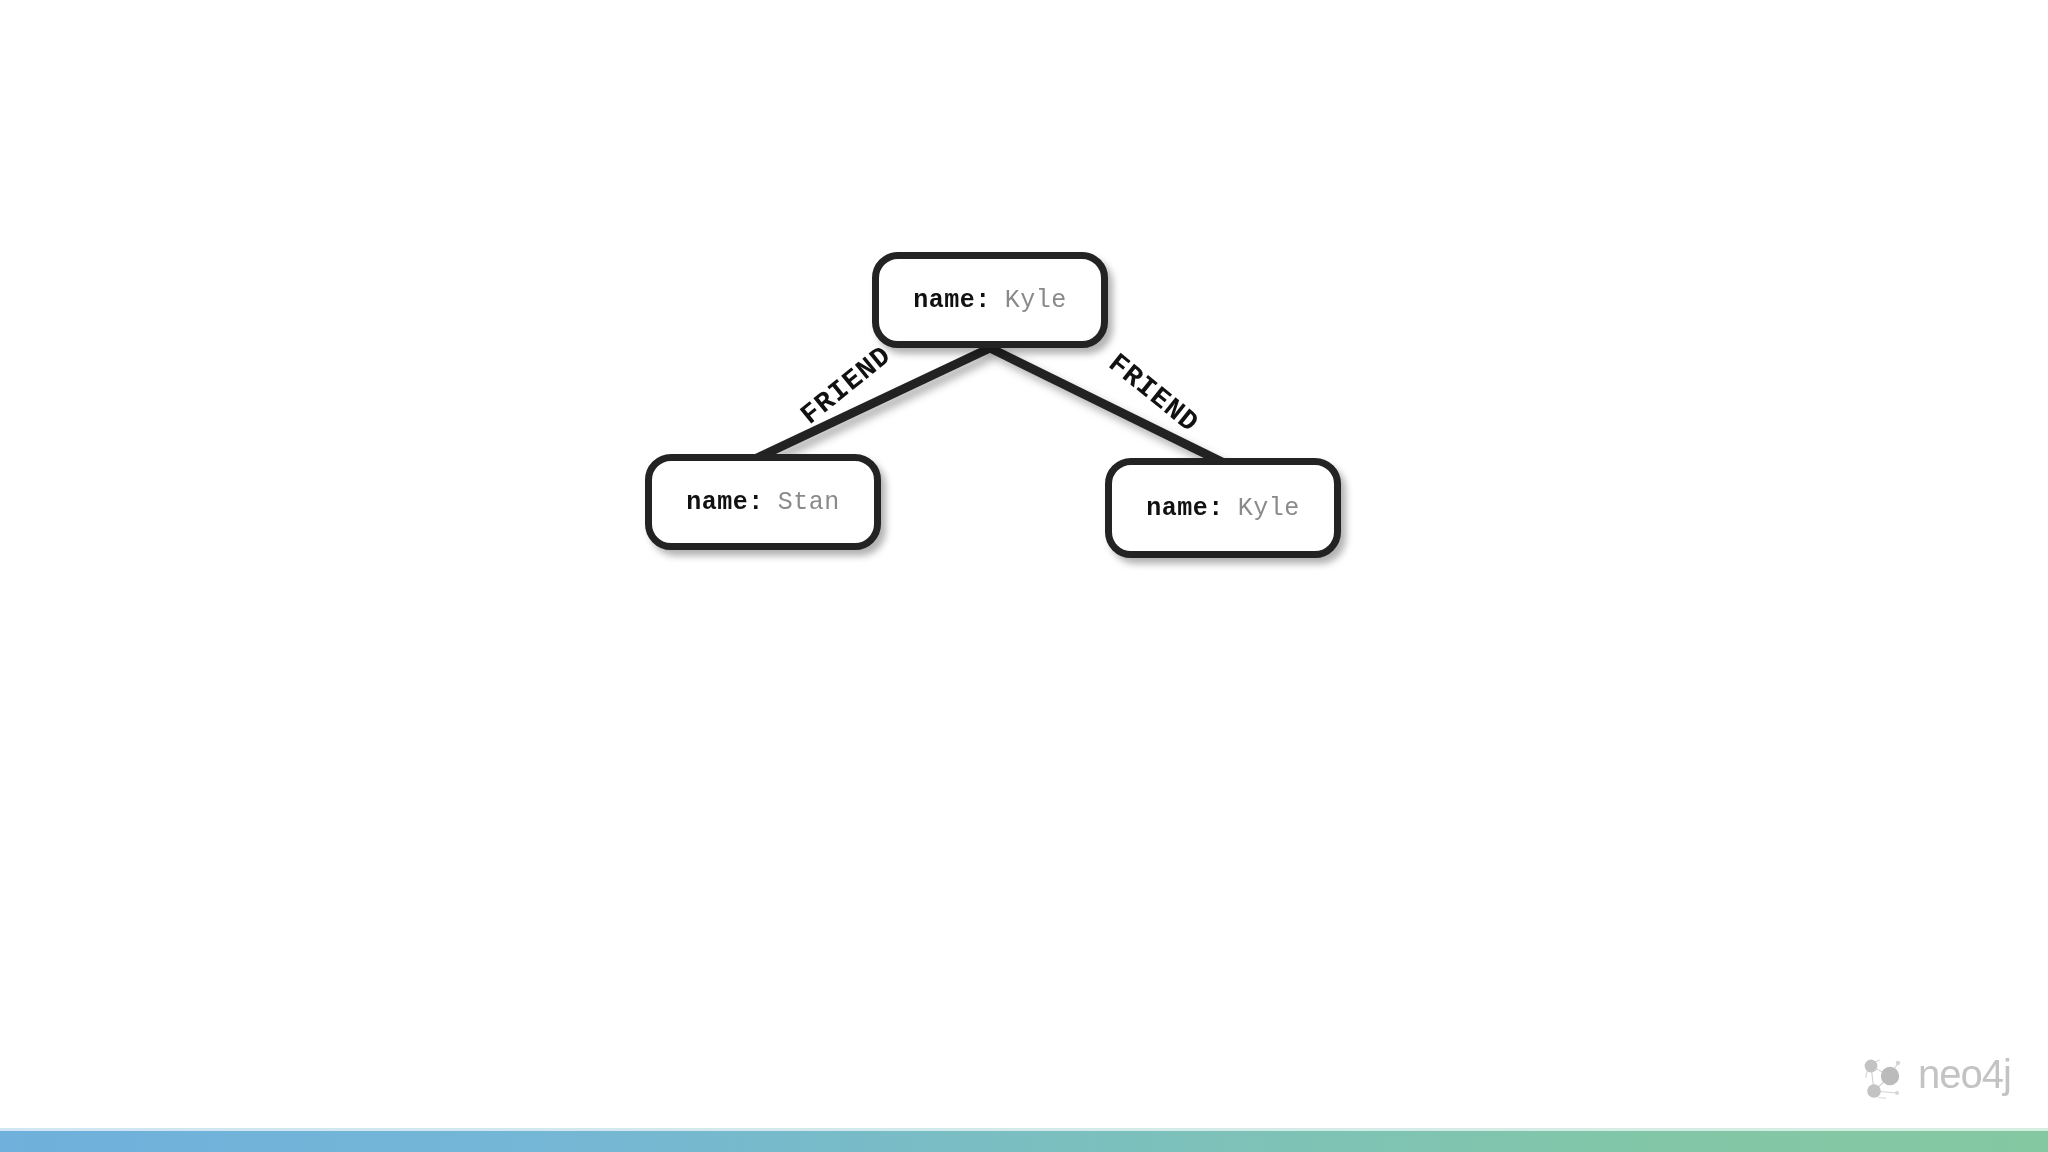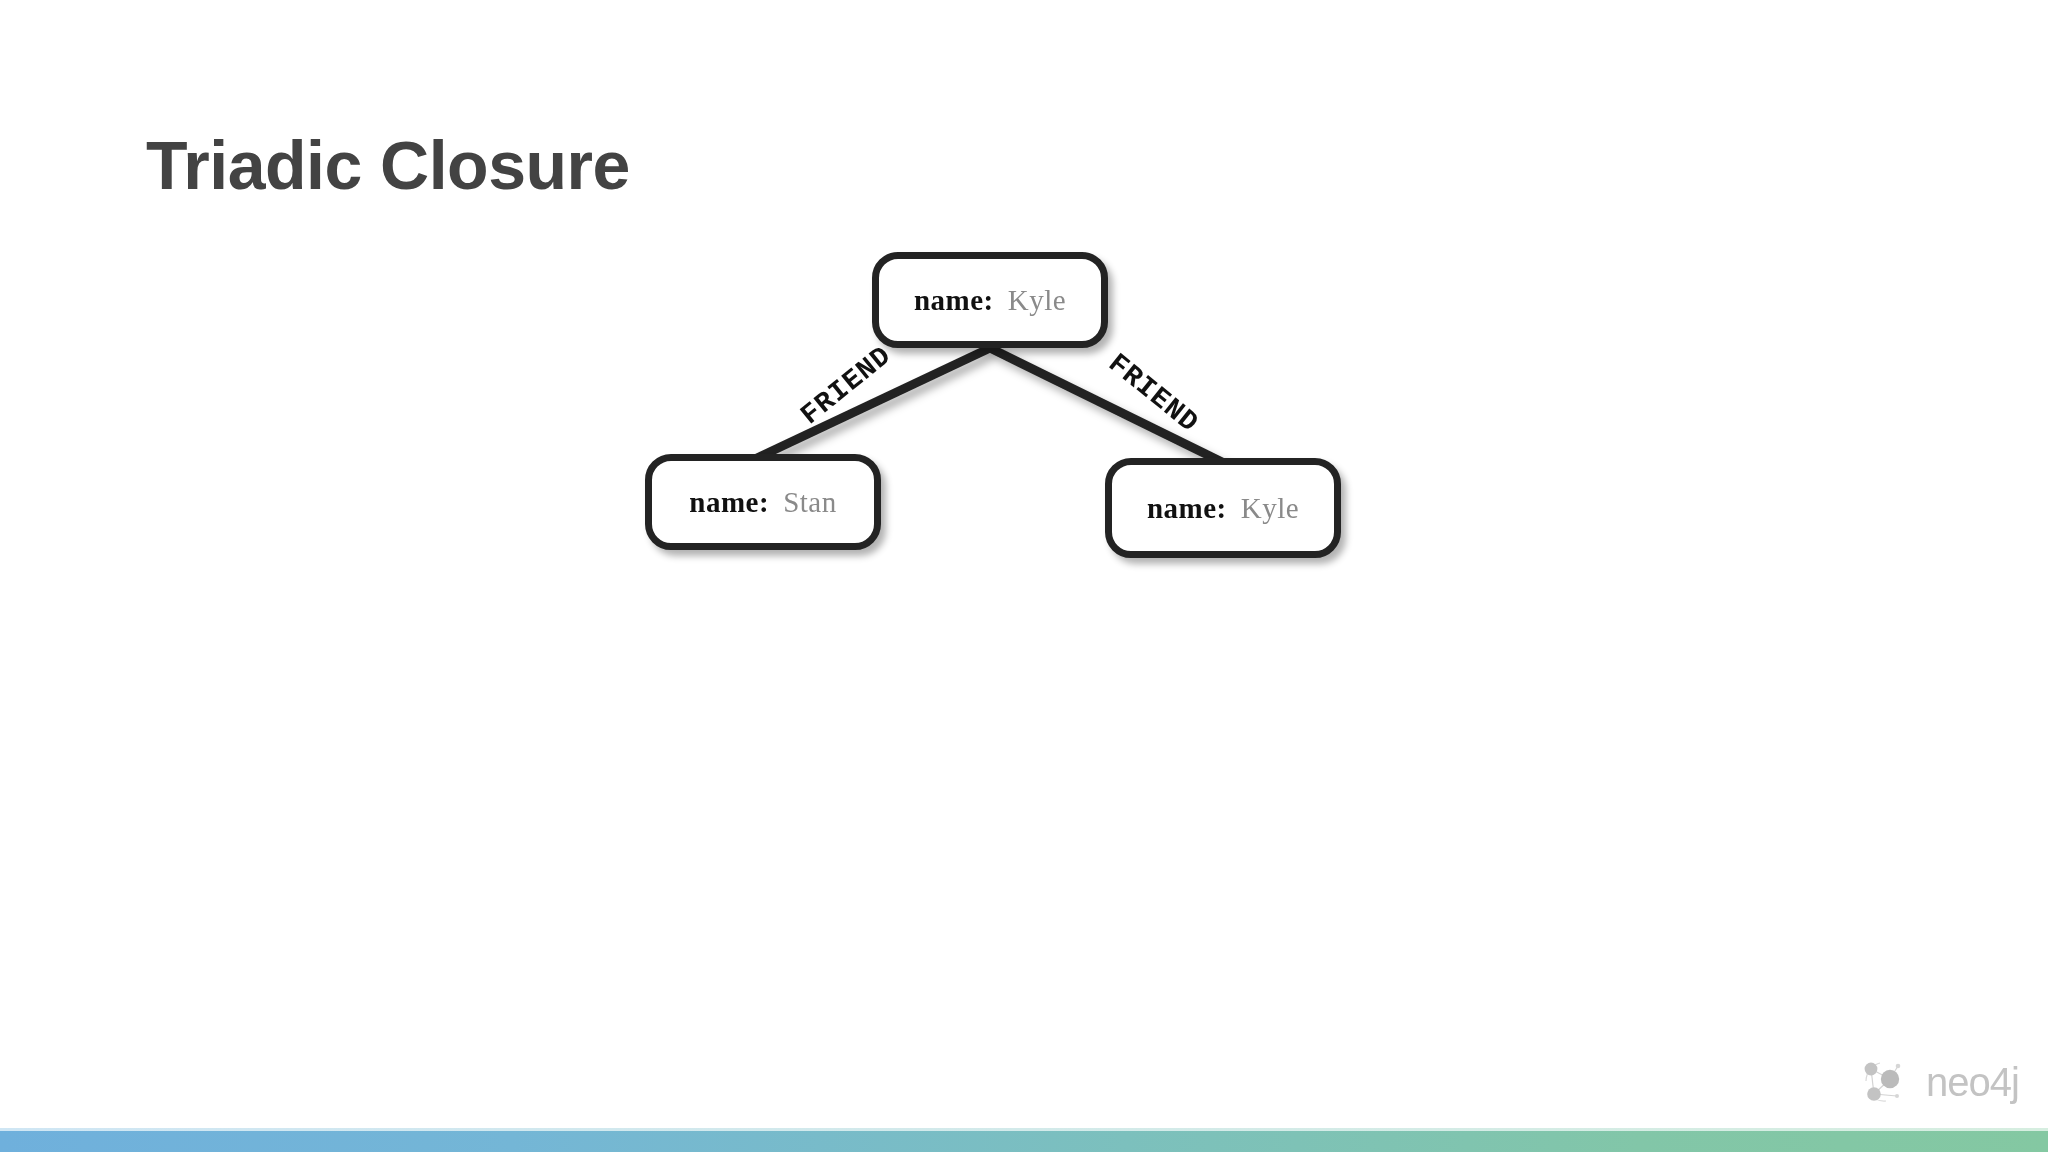--- a/index.html
+++ b/index.html
@@ -57,22 +57,22 @@
     background: #ffffff;
     border: 7px solid #232323;
     border-radius: 26px;
     display: flex;
     align-items: center;
     justify-content: center;
     box-shadow: 5px 6px 7px rgba(0,0,0,0.30);
     z-index: 5;
   }
   .node-text {
-    font-family: Liberation Serif, serif;
-    font-size: 29px;
+    font-family: Liberation Mono, monospace;
+    font-size: 25px;
     white-space: nowrap;
     line-height: 1;
   }
   .prop-key {
     font-weight: bold;
     color: #111111;
     letter-spacing: 0.5px;
   }
   .prop-val {
     font-weight: normal;
@@ -109,22 +109,22 @@
   }
 
   
   .brand-logo {
     position: absolute;
     right: 28px;
     bottom: 42px;
     width: 160px;
     height: 56px;
     display: flex;
-    align-items: center;
-    gap: 16px;
+    align-items: flex-start;
+    gap: 8px;
     opacity: 0.85;
     margin-top: 8px;
   }
   .brand-mark {
     width: 50px;
     height: 50px;
     flex: 0 0 auto;
   }
   .brand-word {
     font-family: "Liberation Sans", sans-serif;
@@ -158,21 +158,20 @@
     width: 2048px;
     height: 3px;
     background: linear-gradient(to right, #cfe6f4 0%, #d6eee0 100%);
   }
 </style>
 </head>
 <body>
 
 <div class="slide">
 
-  <div class="slide-title">Triadic Closure</div>
 
   <div class="graph">
 
     <svg class="graph-edges" viewBox="0 0 2048 1152" xmlns="http://www.w3.org/2000/svg">
       <defs>
         <filter id="edgeShadow" x="-30%" y="-30%" width="180%" height="180%">
           <feDropShadow dx="5" dy="6" stdDeviation="4" flood-color="#000000" flood-opacity="0.32"></feDropShadow>
         </filter>
       </defs>
       <g filter="url(#edgeShadow)">

